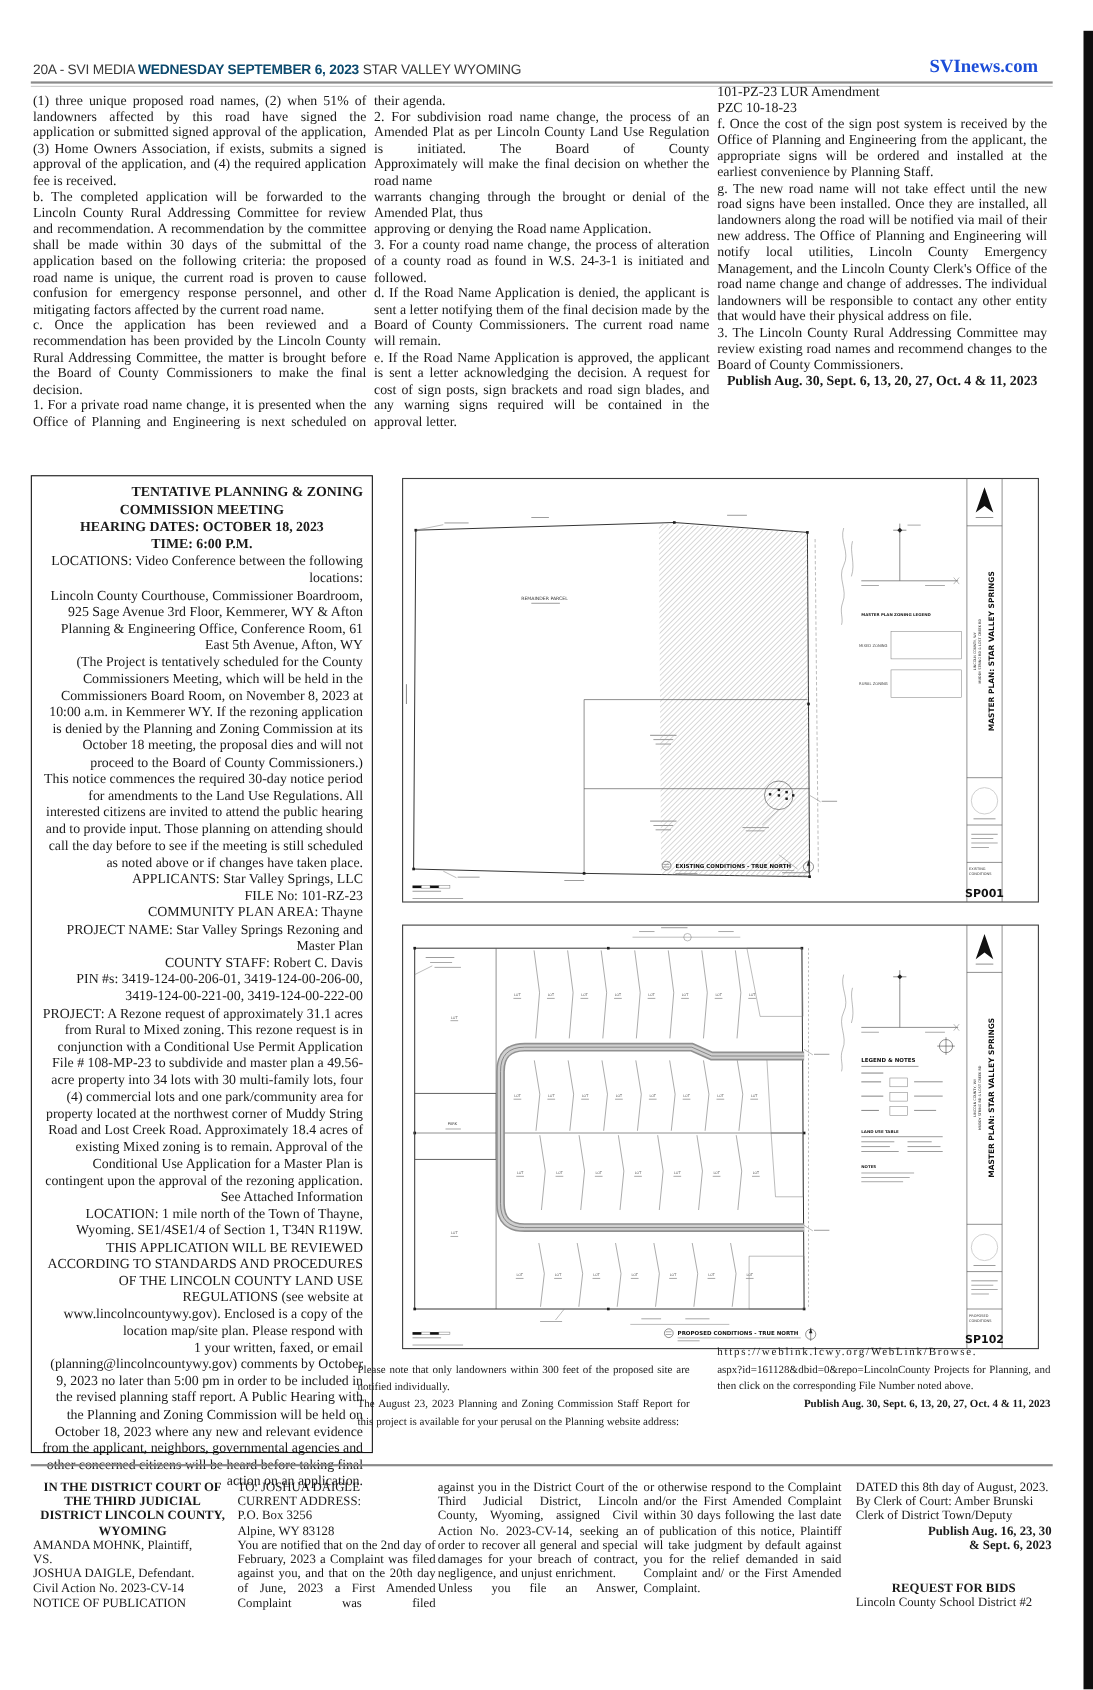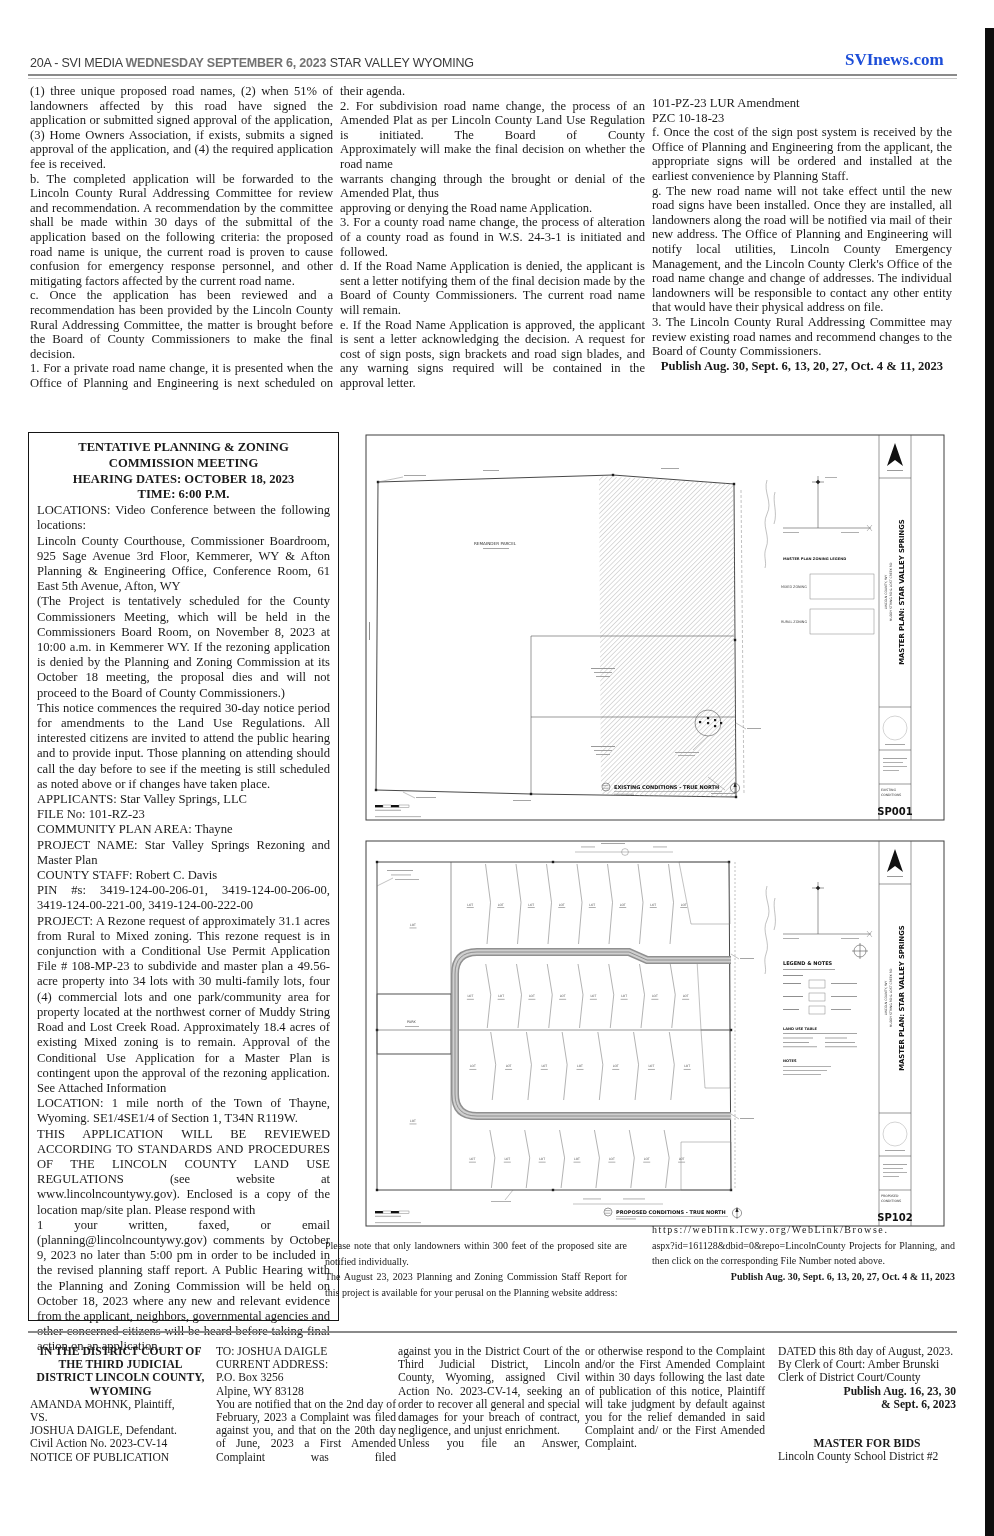--- a/index.html
+++ b/index.html
@@ -2,33 +2,33 @@
 <html><head>
 <meta charset="utf-8">
 <style>
   html,body{margin:0;padding:0;}
   body{width:994px;height:1536px;position:relative;background:#ffffff;
        font-family:"Liberation Serif",serif;color:#1a1a1a;overflow:hidden;}
   .abs{position:absolute;}
   
   .hdr-left{font-family:"Liberation Sans",sans-serif;font-size:12.5px;color:#3a3a3a;
             letter-spacing:-0.2px;white-space:nowrap;}
-  .hdr-left b{color:#737373;}
+  .hdr-left b{color:#0c4a6e;}
   .hdr-site{font-size:17px;font-weight:bold;color:#1d4ed8;font-family:"Liberation Serif",serif;}
   .rule{background:#8a8a8a;}
   .rule2{background:#c9c9c9;}
   
   .news{font-size:12.6px;line-height:14.6px;text-align:justify;}
   .news p{margin:0;}
   .news p.cont{text-align-last:justify;}
   .pubctr{font-weight:bold;text-align:center;margin-top:1px;}
   
   .zbox{border:1.6px solid #151515;padding:7px 8px 6px 8px;font-size:12.6px;line-height:15.2px;
         text-align:justify;box-sizing:border-box;}
-  .zbox p{margin:0;}
+  .zbox p{margin:0;text-align:right;}
   .zhead{text-align:center;font-weight:bold;line-height:15.8px;text-align-last:center;}
   
   .note{font-size:10px;line-height:15.5px;text-align:justify;}
   .note p{margin:0;}
   .spaced{letter-spacing:1.6px;}
   .pubright{font-weight:bold;text-align:right;text-align-last:right;margin-top:1px;}
   
   .cls{font-size:11.6px;line-height:13.2px;text-align:justify;}
   .cls p{margin:0;}
   .cls p.cont{text-align-last:justify;}
@@ -75,21 +75,21 @@
 <div class="abs news" style="left:340px;top:84px;width:305px;">
   <p>their agenda.</p>
   <p class="cont">2. For subdivision road name change, the process of an Amended Plat as per Lincoln County Land Use Regulation is initiated. The Board of County</p>
   <p>Approximately will make the final decision on whether the road name</p>
   <p>warrants changing through the brought or denial of the Amended Plat, thus</p>
   <p>approving or denying the Road name Application.</p>
   <p>3. For a county road name change, the process of alteration of a county road as found in W.S. 24-3-1 is initiated and followed.</p>
   <p>d. If the Road Name Application is denied, the applicant is sent a letter notifying them of the final decision made by the Board of County Commissioners. The current road name will remain.</p>
   <p>e. If the Road Name Application is approved, the applicant is sent a letter acknowledging the decision. A request for cost of sign posts, sign brackets and road sign blades, and any warning signs required will be contained in the approval letter.</p>
 </div>
-<div class="abs news" style="left:652px;top:96px;width:300px;">
+<div class="abs news" style="left:652px;top:76px;width:300px;">
   <p>101-PZ-23 LUR Amendment</p>
   <p>PZC 10-18-23</p>
   <p>f. Once the cost of the sign post system is received by the Office of Planning and Engineering from the applicant, the appropriate signs will be ordered and installed at the earliest convenience by Planning Staff.</p>
   <p>g. The new road name will not take effect until the new road signs have been installed. Once they are installed, all landowners along the road will be notified via mail of their new address. The Office of Planning and Engineering will notify local utilities, Lincoln County Emergency Management, and the Lincoln County Clerk's Office of the road name change and change of addresses. The individual landowners will be responsible to contact any other entity that would have their physical address on file.</p>
   <p>3. The Lincoln County Rural Addressing Committee may review existing road names and recommend changes to the Board of County Commissioners.</p>
   <p class="pubctr">Publish Aug. 30, Sept. 6, 13, 20, 27, Oct. 4 &amp; 11, 2023</p>
 </div>
 
 <div class="abs zbox" style="left:28px;top:432px;width:311px;height:889px;">
   <p class="zhead">TENTATIVE PLANNING &amp; ZONING COMMISSION MEETING</p>
@@ -539,22 +539,22 @@
 <div class="abs cls" style="left:398px;top:1345px;width:182px;">
   <p>against you in the District Court of the Third Judicial District, Lincoln County, Wyoming, assigned Civil Action No. 2023-CV-14, seeking an order to recover all general and special damages for your breach of contract, negligence, and unjust enrichment.</p>
   <p class="cont">Unless you file an Answer,</p>
 </div>
 <div class="abs cls" style="left:585px;top:1345px;width:180px;">
   <p>or otherwise respond to the Complaint and/or the First Amended Complaint within 30 days following the last date of publication of this notice, Plaintiff will take judgment by default against you for the relief demanded in said Complaint and/ or the First Amended Complaint.</p>
 </div>
 <div class="abs cls" style="left:778px;top:1345px;width:178px;">
   <p>DATED this 8th day of August, 2023.</p>
   <p class="leftln">By Clerk of Court: Amber Brunski</p>
-  <p class="leftln">Clerk of District Court/County</p>
+  <p class="leftln">Clerk of District Town/Deputy</p>
   <p style="text-align:right;text-align-last:right;font-weight:bold;">Publish Aug. 16, 23, 30</p>
   <p style="text-align:right;text-align-last:right;font-weight:bold;">&amp; Sept. 6, 2023</p>
   <div class="gap"></div>
     <div class="gap"></div>
-  <p class="ctrhead">MASTER FOR BIDS</p>
+  <p class="ctrhead">REQUEST FOR BIDS</p>
   <p class="leftln">Lincoln County School District #2</p>
 </div>
 
 <div class="abs edgebar" style="left:985px;top:28px;width:9px;height:1508px;"></div>
 
 </body></html>

